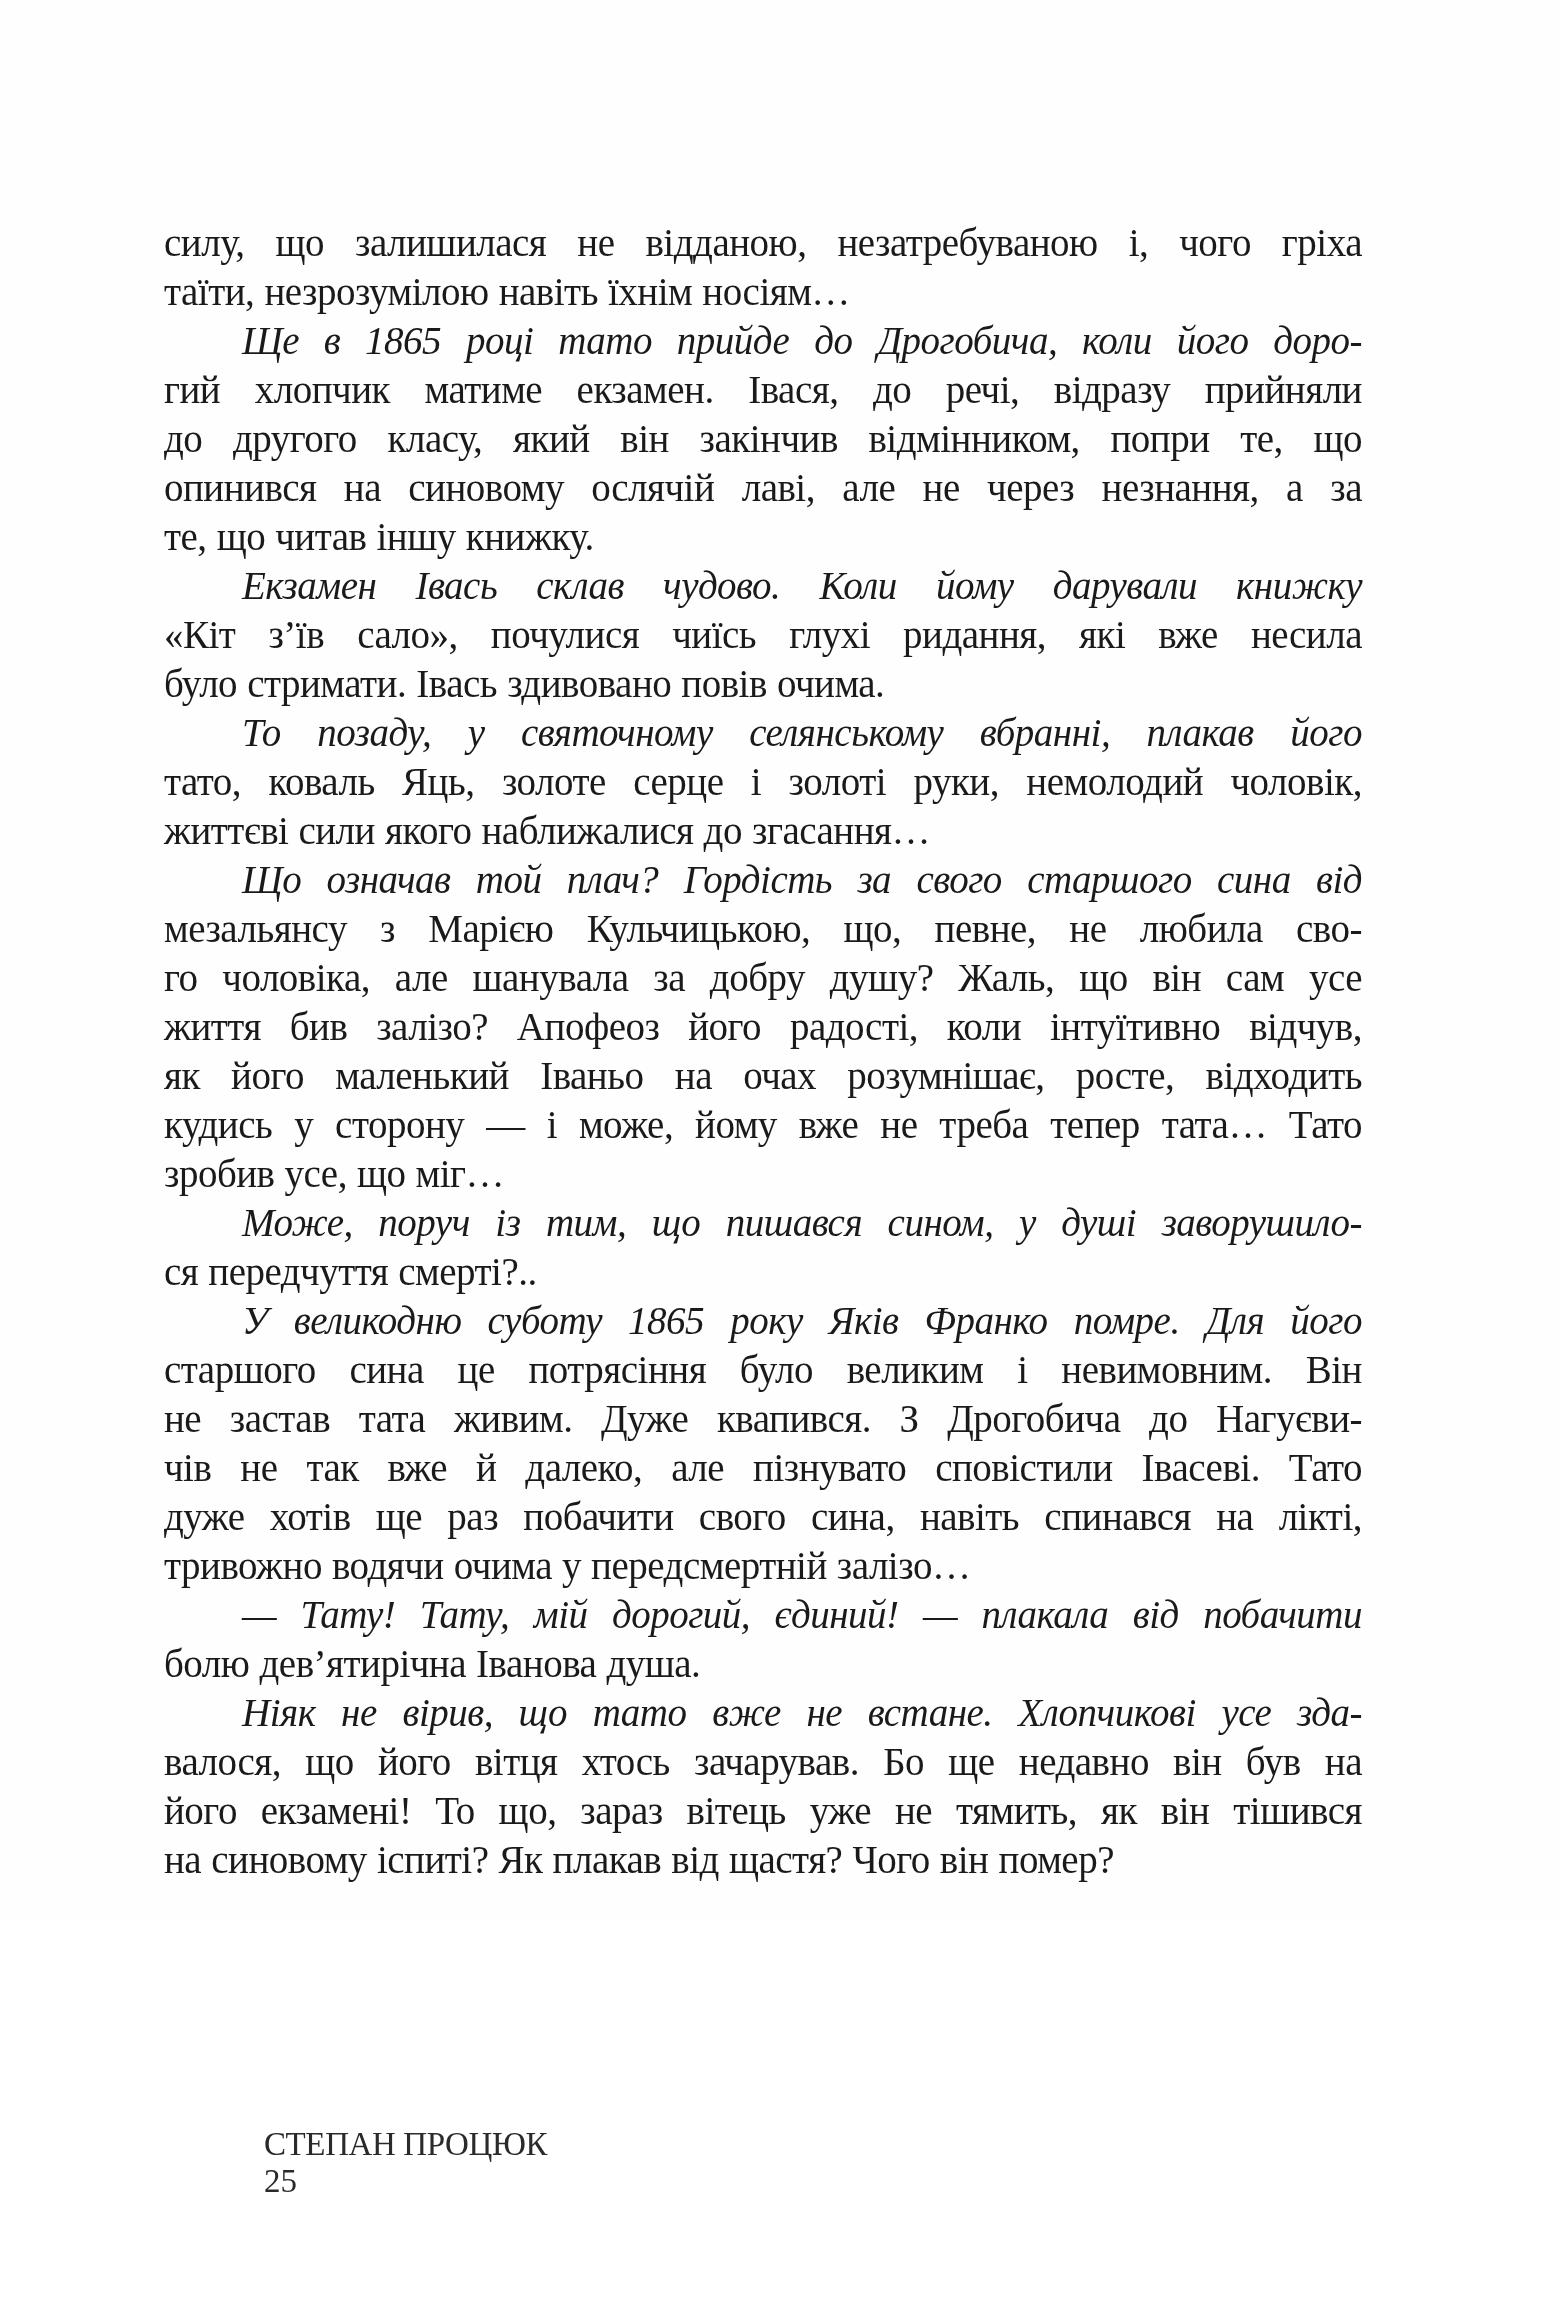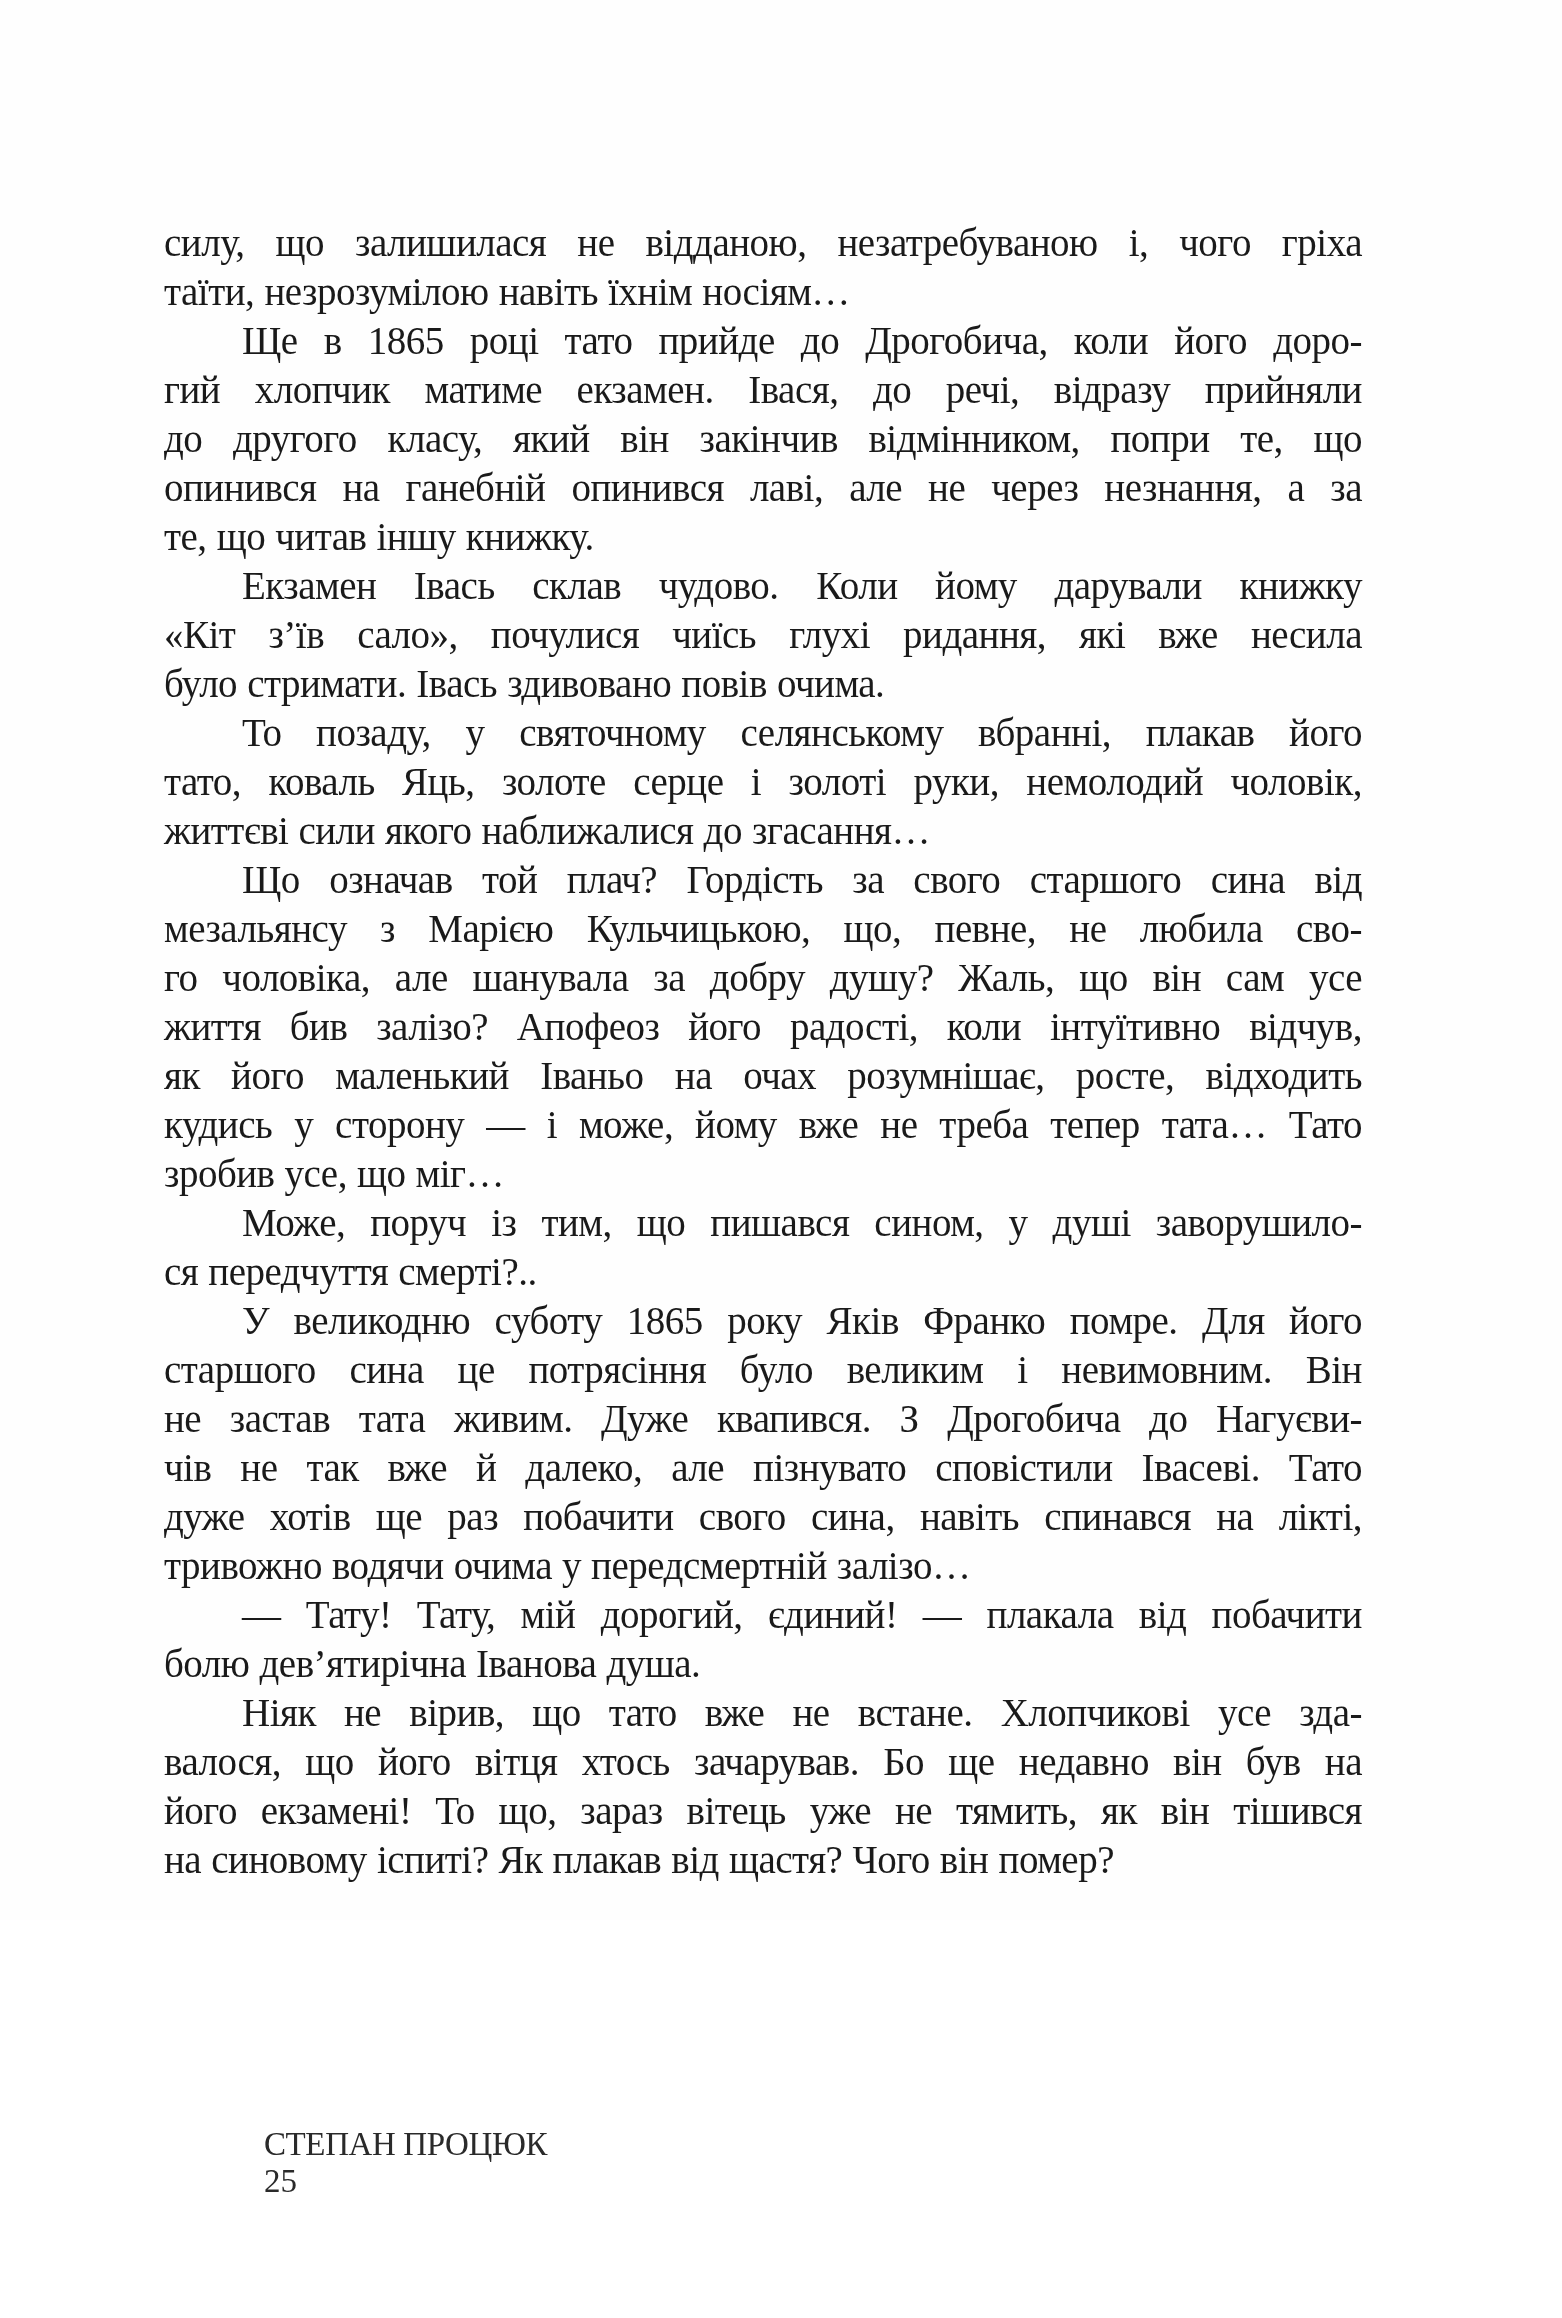--- a/index.html
+++ b/index.html
@@ -12,21 +12,21 @@
     line-height: 49px;
     height: 49px;
     color: #1a1a1a;
     white-space: nowrap;
     text-align: justify;
     text-align-last: justify;
     letter-spacing: -0.5px;
     word-spacing: 0.8px;
   }
   .line.last { text-align-last: left; }
-  .line.indent { padding-left: 78px; }
+  .line.indent { padding-left: 78px; font-style: italic; }
   .footer {
     position: absolute; top: 2126px; left: 164px; width: 1198px;
     display: flex; justify-content: flex-end; align-items: baseline;
     font-family: "Liberation Serif", "DejaVu Serif", serif;
     color: #2a2a2a;
     flex-direction: column;
   }
   .footer-author { font-size: 33px; letter-spacing: -0.4px; }
   .footer-page { font-size: 33px; margin-left: 100px; }
 </style>
@@ -35,21 +35,21 @@
 
 <div class="page">
   <div class="text-block">
 
     <div class="line">силу, що залишилася не відданою, незатребуваною і, чого гріха</div>
     <div class="line last">таїти, незрозумілою навіть їхнім носіям…</div>
 
     <div class="line indent">Ще в 1865 році тато прийде до Дрогобича, коли його доро-</div>
     <div class="line">гий хлопчик матиме екзамен. Івася, до речі, відразу прийняли</div>
     <div class="line">до другого класу, який він закінчив відмінником, попри те, що</div>
-    <div class="line">опинився на ганебній опинився лаві, але не через незнання, а за</div>
+    <div class="line">опинився на синовому ослячій лаві, але не через незнання, а за</div>
     <div class="line last">те, що читав іншу книжку.</div>
 
     <div class="line indent">Екзамен Івась склав чудово. Коли йому дарували книжку</div>
     <div class="line">«Кіт з’їв сало», почулися чиїсь глухі ридання, які вже несила</div>
     <div class="line last">було стримати. Івась здивовано повів очима.</div>
 
     <div class="line indent">То позаду, у святочному селянському вбранні, плакав його</div>
     <div class="line">тато, коваль Яць, золоте серце і золоті руки, немолодий чоловік,</div>
     <div class="line last">життєві сили якого наближалися до згасання…</div>
 

